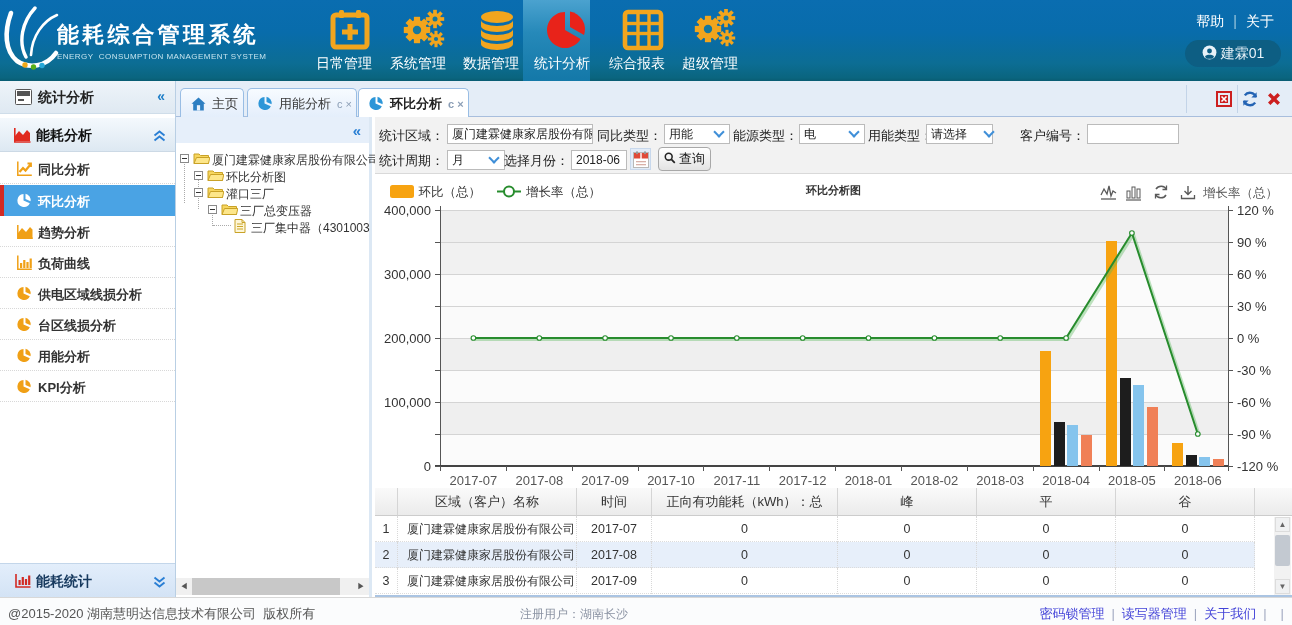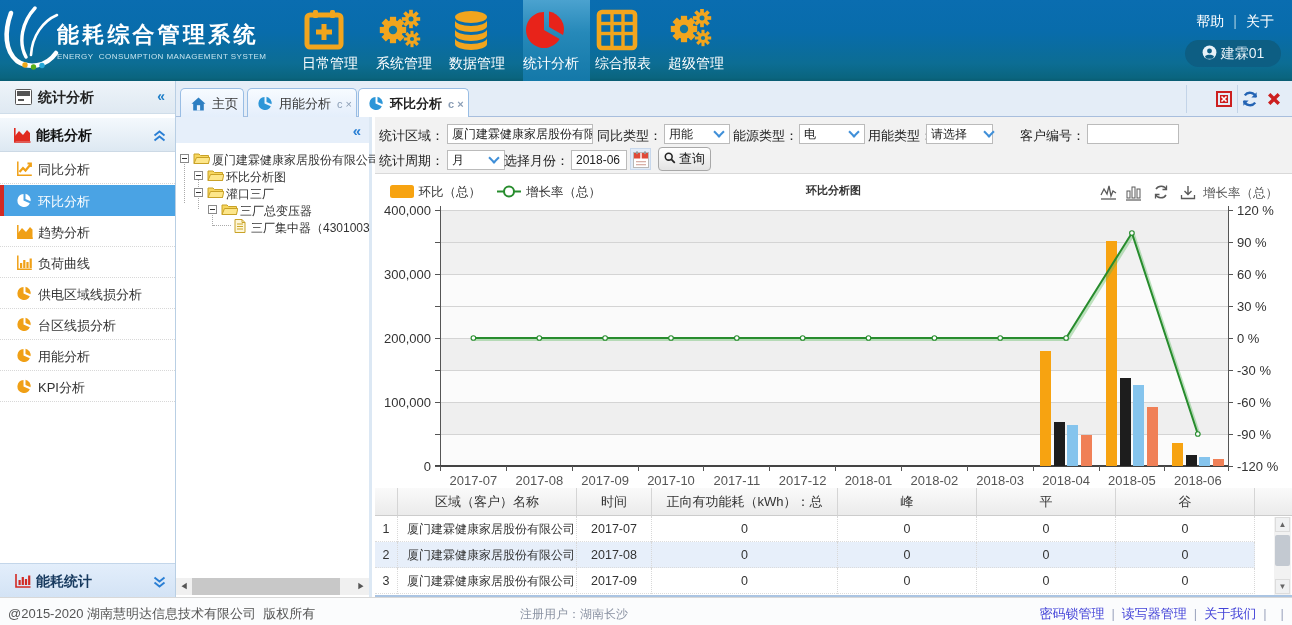--- a/index.html
+++ b/index.html
@@ -7,40 +7,40 @@
 html,body { width:1292px; height:625px; overflow:hidden; font-family:"Liberation Sans",sans-serif; }
 #app { position:relative; width:1292px; height:625px; background:#fff; }
 .abs { position:absolute; }
 
 
 #header { position:absolute; left:0; top:0; width:1292px; height:81px;
   background:linear-gradient(180deg,#0a6db0 0%,#086cab 40%,#0c6d94 78%,#0a657f 96%,#085c72 100%); }
 #logo { position:absolute; left:2px; top:6px; }
 #title { position:absolute; left:57px; top:20px; color:#fff; font-size:22px; font-weight:bold; letter-spacing:3.2px; }
 #subtitle { position:absolute; left:57px; top:52px; color:#c6e4ef; font-size:8px; letter-spacing:0.45px; white-space:nowrap; }
-.nav { position:absolute; top:0; height:93px; text-align:left; color:#fff; }
+.nav { position:absolute; top:0; height:93px; text-align:right; color:#fff; }
 .nav .ic { margin-top:9px; height:42px; }
 .nav .lb { font-size:14px; margin-top:4px; }
 .nav.sel { background:linear-gradient(180deg,#4ba2cf 0%,#2689b9 35%,#0f74a4 100%); }
 .nav.sel:after { content:""; position:absolute; left:0; bottom:0; width:100%; height:4px; background:#e8231a; }
 #help { position:absolute; top:13px; right:18px; color:#fff; font-size:14px; }
 #help .sp { color:#9fcade; margin:0 9px; }
 #userpill { position:absolute; top:40px; right:11px; width:96px; height:27px; border-radius:14px;
   background:#0d5e83; color:#e8f2f8; font-size:14px; line-height:27px; text-align:center; }
 
 
 #sidebar { position:absolute; left:0; top:81px; width:176px; height:516px; background:#fff; border-right:1px solid #b9cfe4; }
 #sb-title { position:absolute; left:0; top:0; width:175px; height:33px; background:linear-gradient(180deg,#eef4f9,#dfe9f2);
   border-bottom:1px solid #cfdde9; }
 #sb-title .t { position:absolute; left:38px; top:8px; font-size:14px; font-weight:bold; color:#222; }
 #sb-title .ar { position:absolute; right:10px; top:7px; color:#1e7ec8; font-size:14px; font-weight:bold; }
 #sb-group { position:absolute; left:0; top:36px; width:175px; height:35px;
   background:linear-gradient(180deg,#f4f9fd,#dde8f2); border-top:1px solid #fff; border-bottom:1px solid #ccd9e5; }
 #sb-group .t { position:absolute; left:36px; top:9px; font-size:14px; font-weight:bold; color:#111; }
-.menu-item { position:absolute; left:0; width:175px; height:31px; border-bottom:1px dotted #d8d8d8; background:#fff; }
+.menu-item { position:absolute; left:0; width:175px; height:31px; border-bottom:1px dotted #d8d8d8; background:#fff;font-weight:bold; }
 .menu-item .t { position:absolute; left:38px; top:8px; font-size:13px; color:#333; }
 .menu-item.sel { background:#4aa3e4; border-bottom:1px solid #4aa3e4; }
 .menu-item.sel:before { content:""; position:absolute; left:0; top:0; width:4px; height:31px; background:#d22a23; }
 .menu-item.sel .t { color:#fff; }
 .menu-item .mi { position:absolute; left:17px; top:8px; }
 #sb-bottom { position:absolute; left:0; top:482px; width:175px; height:34px;
   background:linear-gradient(180deg,#e3eefb,#d3e3f5); border-top:1px solid #c3d6ea;padding-left:27px; }
 #sb-bottom .t { position:absolute; left:36px; top:9px; font-size:14px; font-weight:bold; color:#16395e; }
 
 

